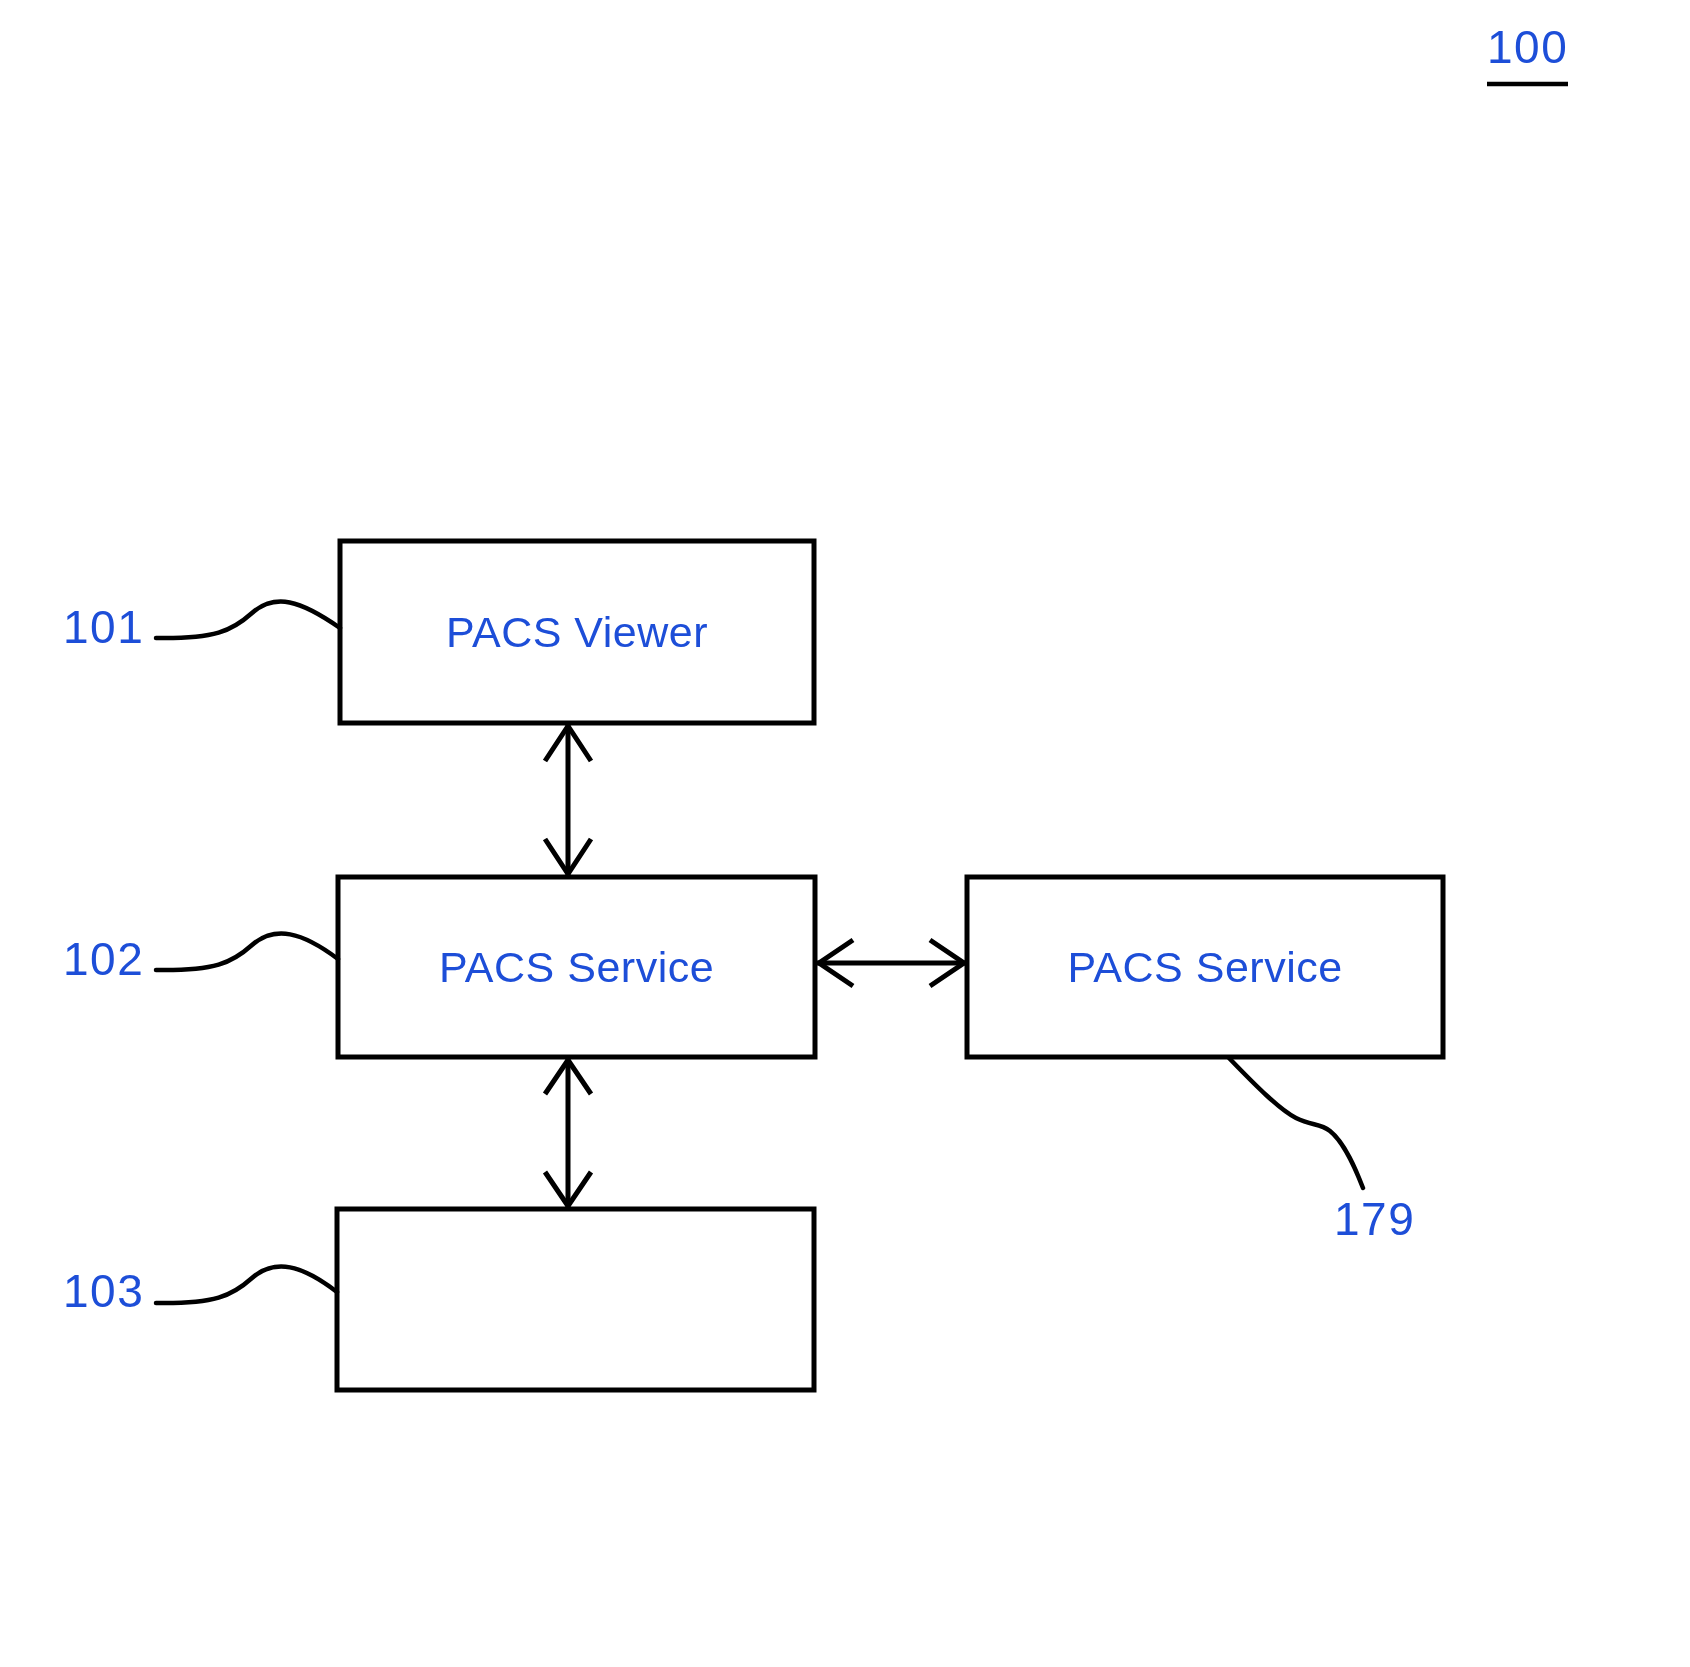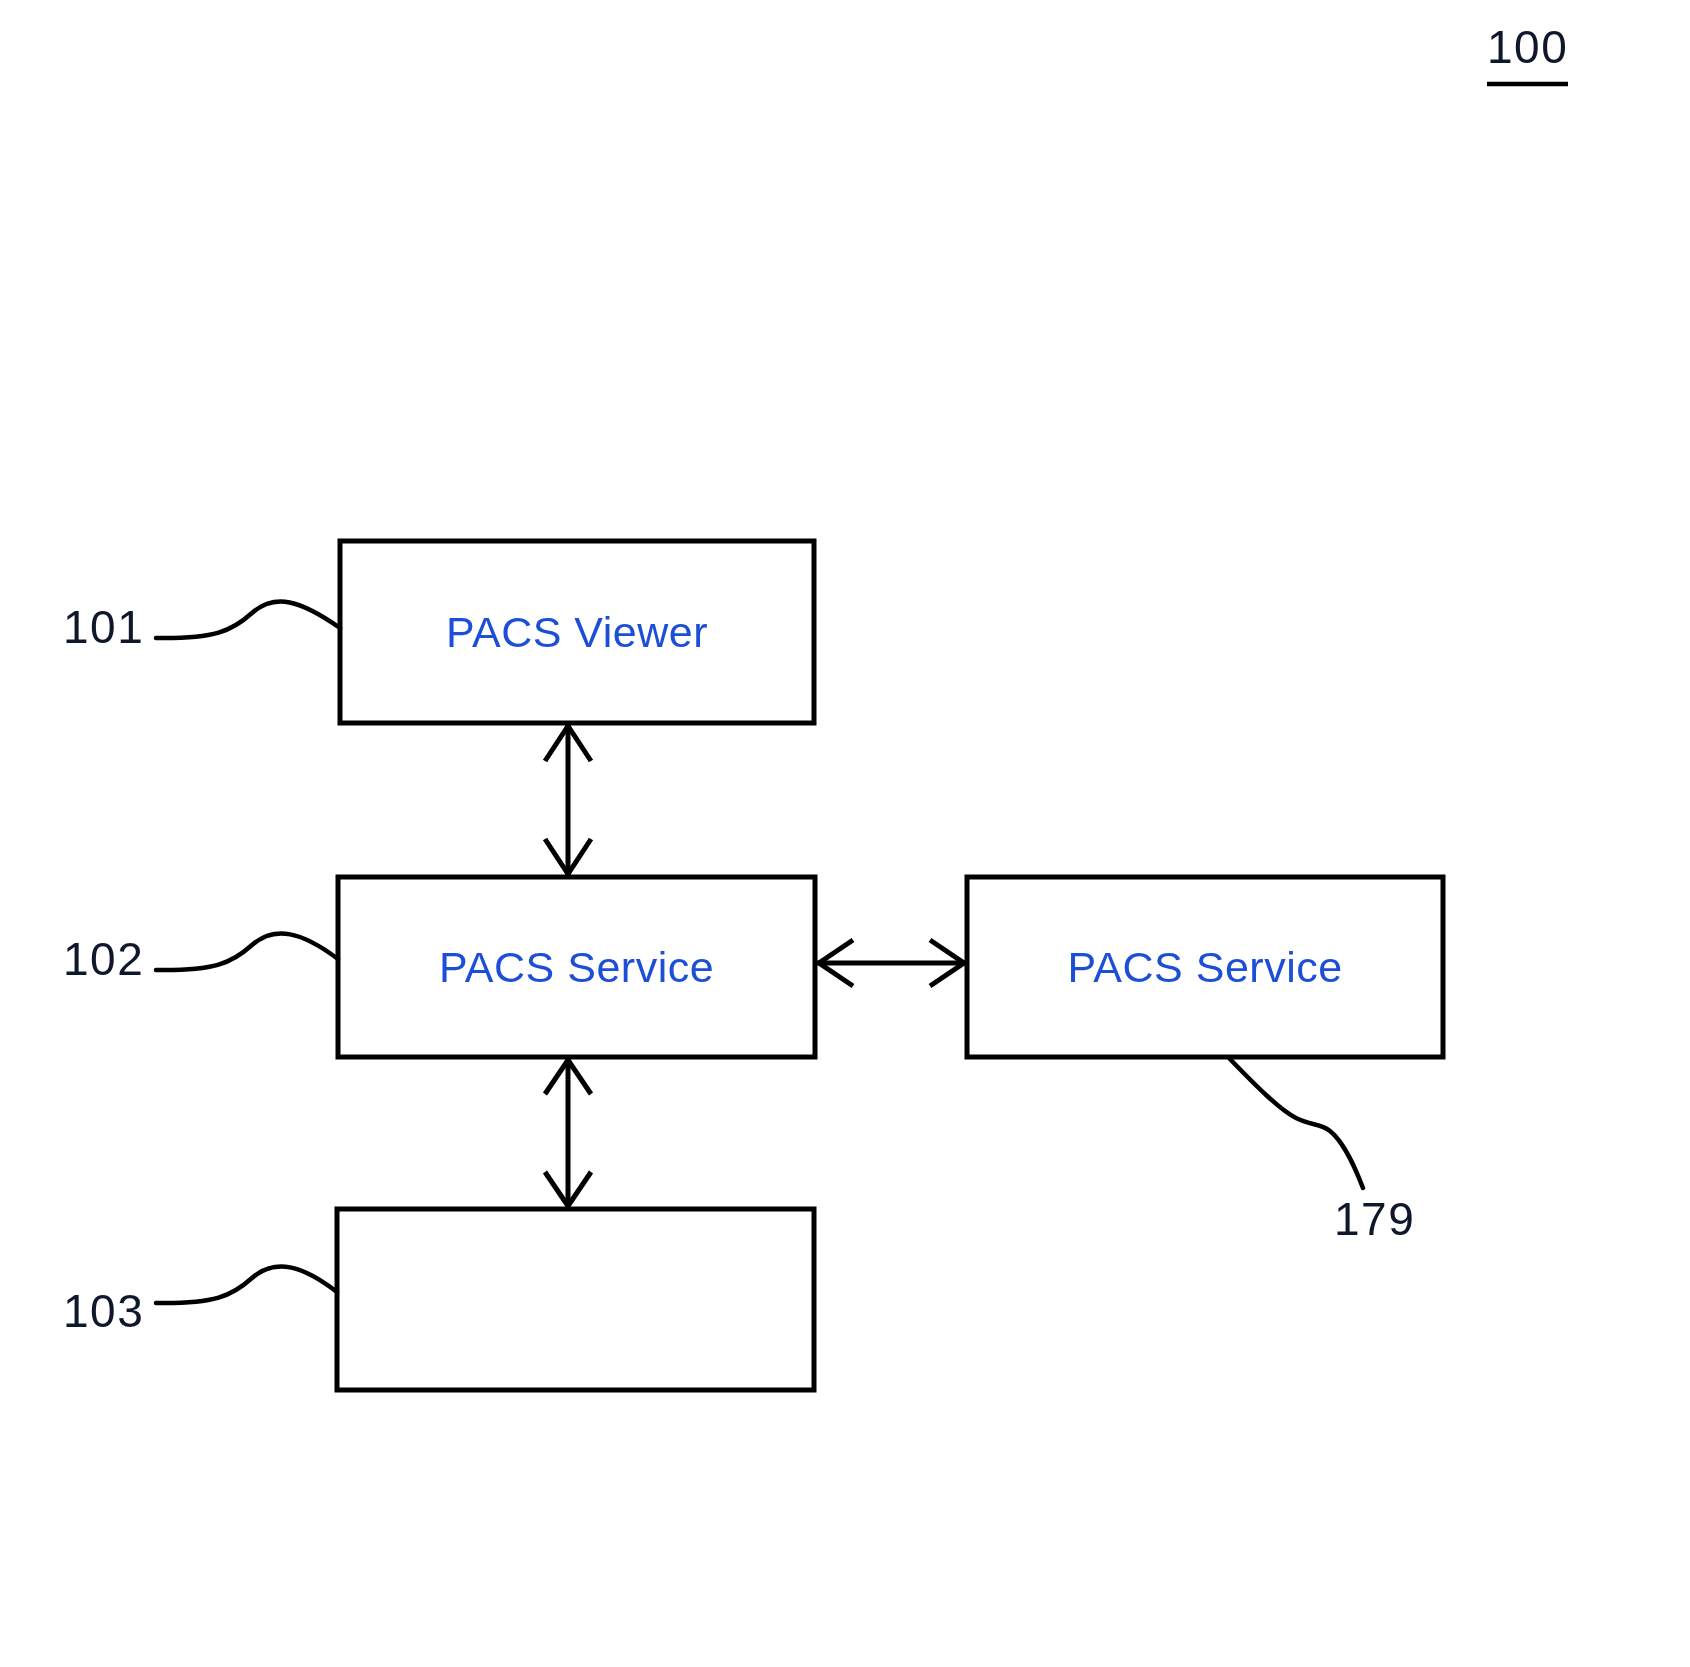--- a/index.html
+++ b/index.html
@@ -64,40 +64,39 @@
     letter-spacing: 0.5px;
     color: #1d4ed8;
     white-space: nowrap;
     pointer-events: none;
   }
   .ref-number {
     position: absolute;
     font-size: 46px;
     font-weight: 400;
     letter-spacing: 1.5px;
-    color: #0f172a;
+    color: #1d4ed8;
     white-space: nowrap;
   }
   #ref-100 {
     left: 1487px;
     top: 20px;
   }
   #ref-101 {
     left: 63px;
     top: 600px;
   }
   #ref-102 {
     left: 63px;
     top: 932px;
     text-align: right;
   }
   #ref-103 {
     left: 63px;
     top: 1264px;
-    margin-top: 20px;
   }
   #ref-104 {
     left: 1334px;
     top: 1192px;
   }
 </style>
 </head>
 <body>
 
 <div id="figure-root">

